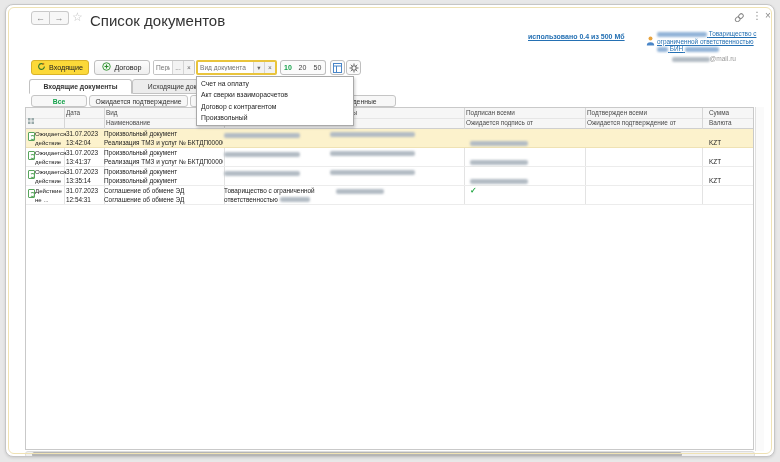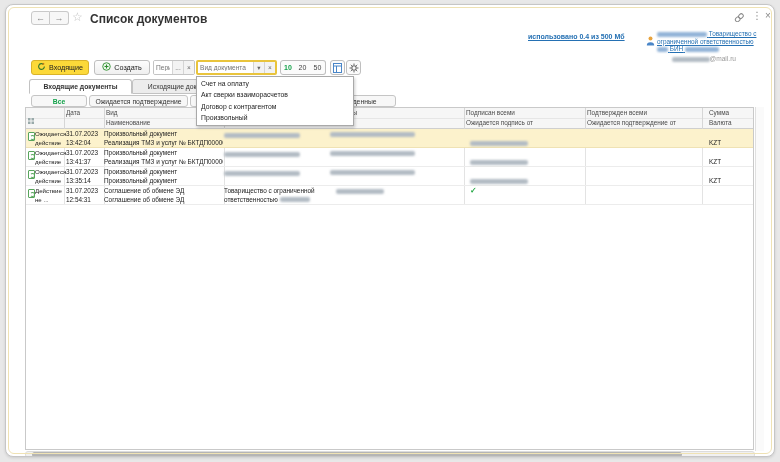--- a/index.html
+++ b/index.html
@@ -7,21 +7,21 @@
   .window { position:absolute; left:5px; top:4px; width:770px; height:453px; background:#fff; border:1px solid #c6c6c6; border-radius:8px; overflow:hidden; box-shadow:0 1px 3px rgba(0,0,0,.12); }
   .inner-frame { position:absolute; inset:2px; border:1px solid #efe2b4; border-radius:6px; pointer-events:none; z-index:60; }
   .abs { position:absolute; }
 
   
   .navgroup { left:25px; top:6px; display:flex; }
   .navbtn { width:19px; height:14px; background:#f7f7f7; border:1px solid #c9c9c9; color:#8a8a8a; font-size:9px; line-height:12px; text-align:center; }
   .navbtn.back { border-radius:3px 0 0 3px; }
   .navbtn.fwd  { border-radius:0 3px 3px 0; border-left:none; }
   .star { left:66px; top:5px; color:#c3c3c3; font-size:12px; }
-  .title { left:84px; top:7px; font-size:12px; font-weight:bold; color:#333; }
+  .title { left:84px; top:7px; font-size:15px; font-weight:normal; color:#333; }
   .tb-ico { top:5px; color:#8a8a8a; font-size:10px; }
   .chain { top:8px; }
 
   
   .usage { left:522px; top:28px; font-size:7px; font-weight:bold; color:#2470b3; text-decoration:underline; }
   .person { left:640px; top:27px; }
   .org { left:651px; top:25px; width:101px; font-size:6.4px; line-height:7.6px; color:#2470b3; text-decoration:underline; }
   .email { top:50px; right:38px; font-size:6.6px; color:#9a9a9a; }
 
   .redact { display:inline-block; height:5px; border-radius:2px; background:#b3bcc4; filter:blur(1px); vertical-align:middle; }
@@ -133,21 +133,21 @@
           <path d="M8.2 5a3.2 3.2 0 1 1-1.1-2.4" fill="none" stroke="#3f7d2c" stroke-width="1.3"></path>
           <path d="M6.6 0.8 L8.6 2.2 L6.2 3.2 Z" fill="#c96a11"></path>
         </svg></span>
     <span>Входящие</span>
   </div>
   <div class="btn create">
     <span><svg width="9" height="9" viewBox="0 0 10 10">
           <circle cx="5" cy="5" r="4.2" fill="#eaf6ea" stroke="#2f8f2f"></circle>
           <path d="M5 2.8 V7.2 M2.8 5 H7.2" stroke="#2f8f2f" stroke-width="1.2"></path>
         </svg></span>
-    <span>Создать</span>
+    <span>Договор</span>
   </div>
 
   <div class="fieldgroup period">
     <input placeholder="Период" style="">
     <div class="minibtn">...</div>
     <div class="minibtn">×</div>
   </div>
 
   <div class="fieldgroup doctype">
     <input placeholder="Вид документа" style="">

